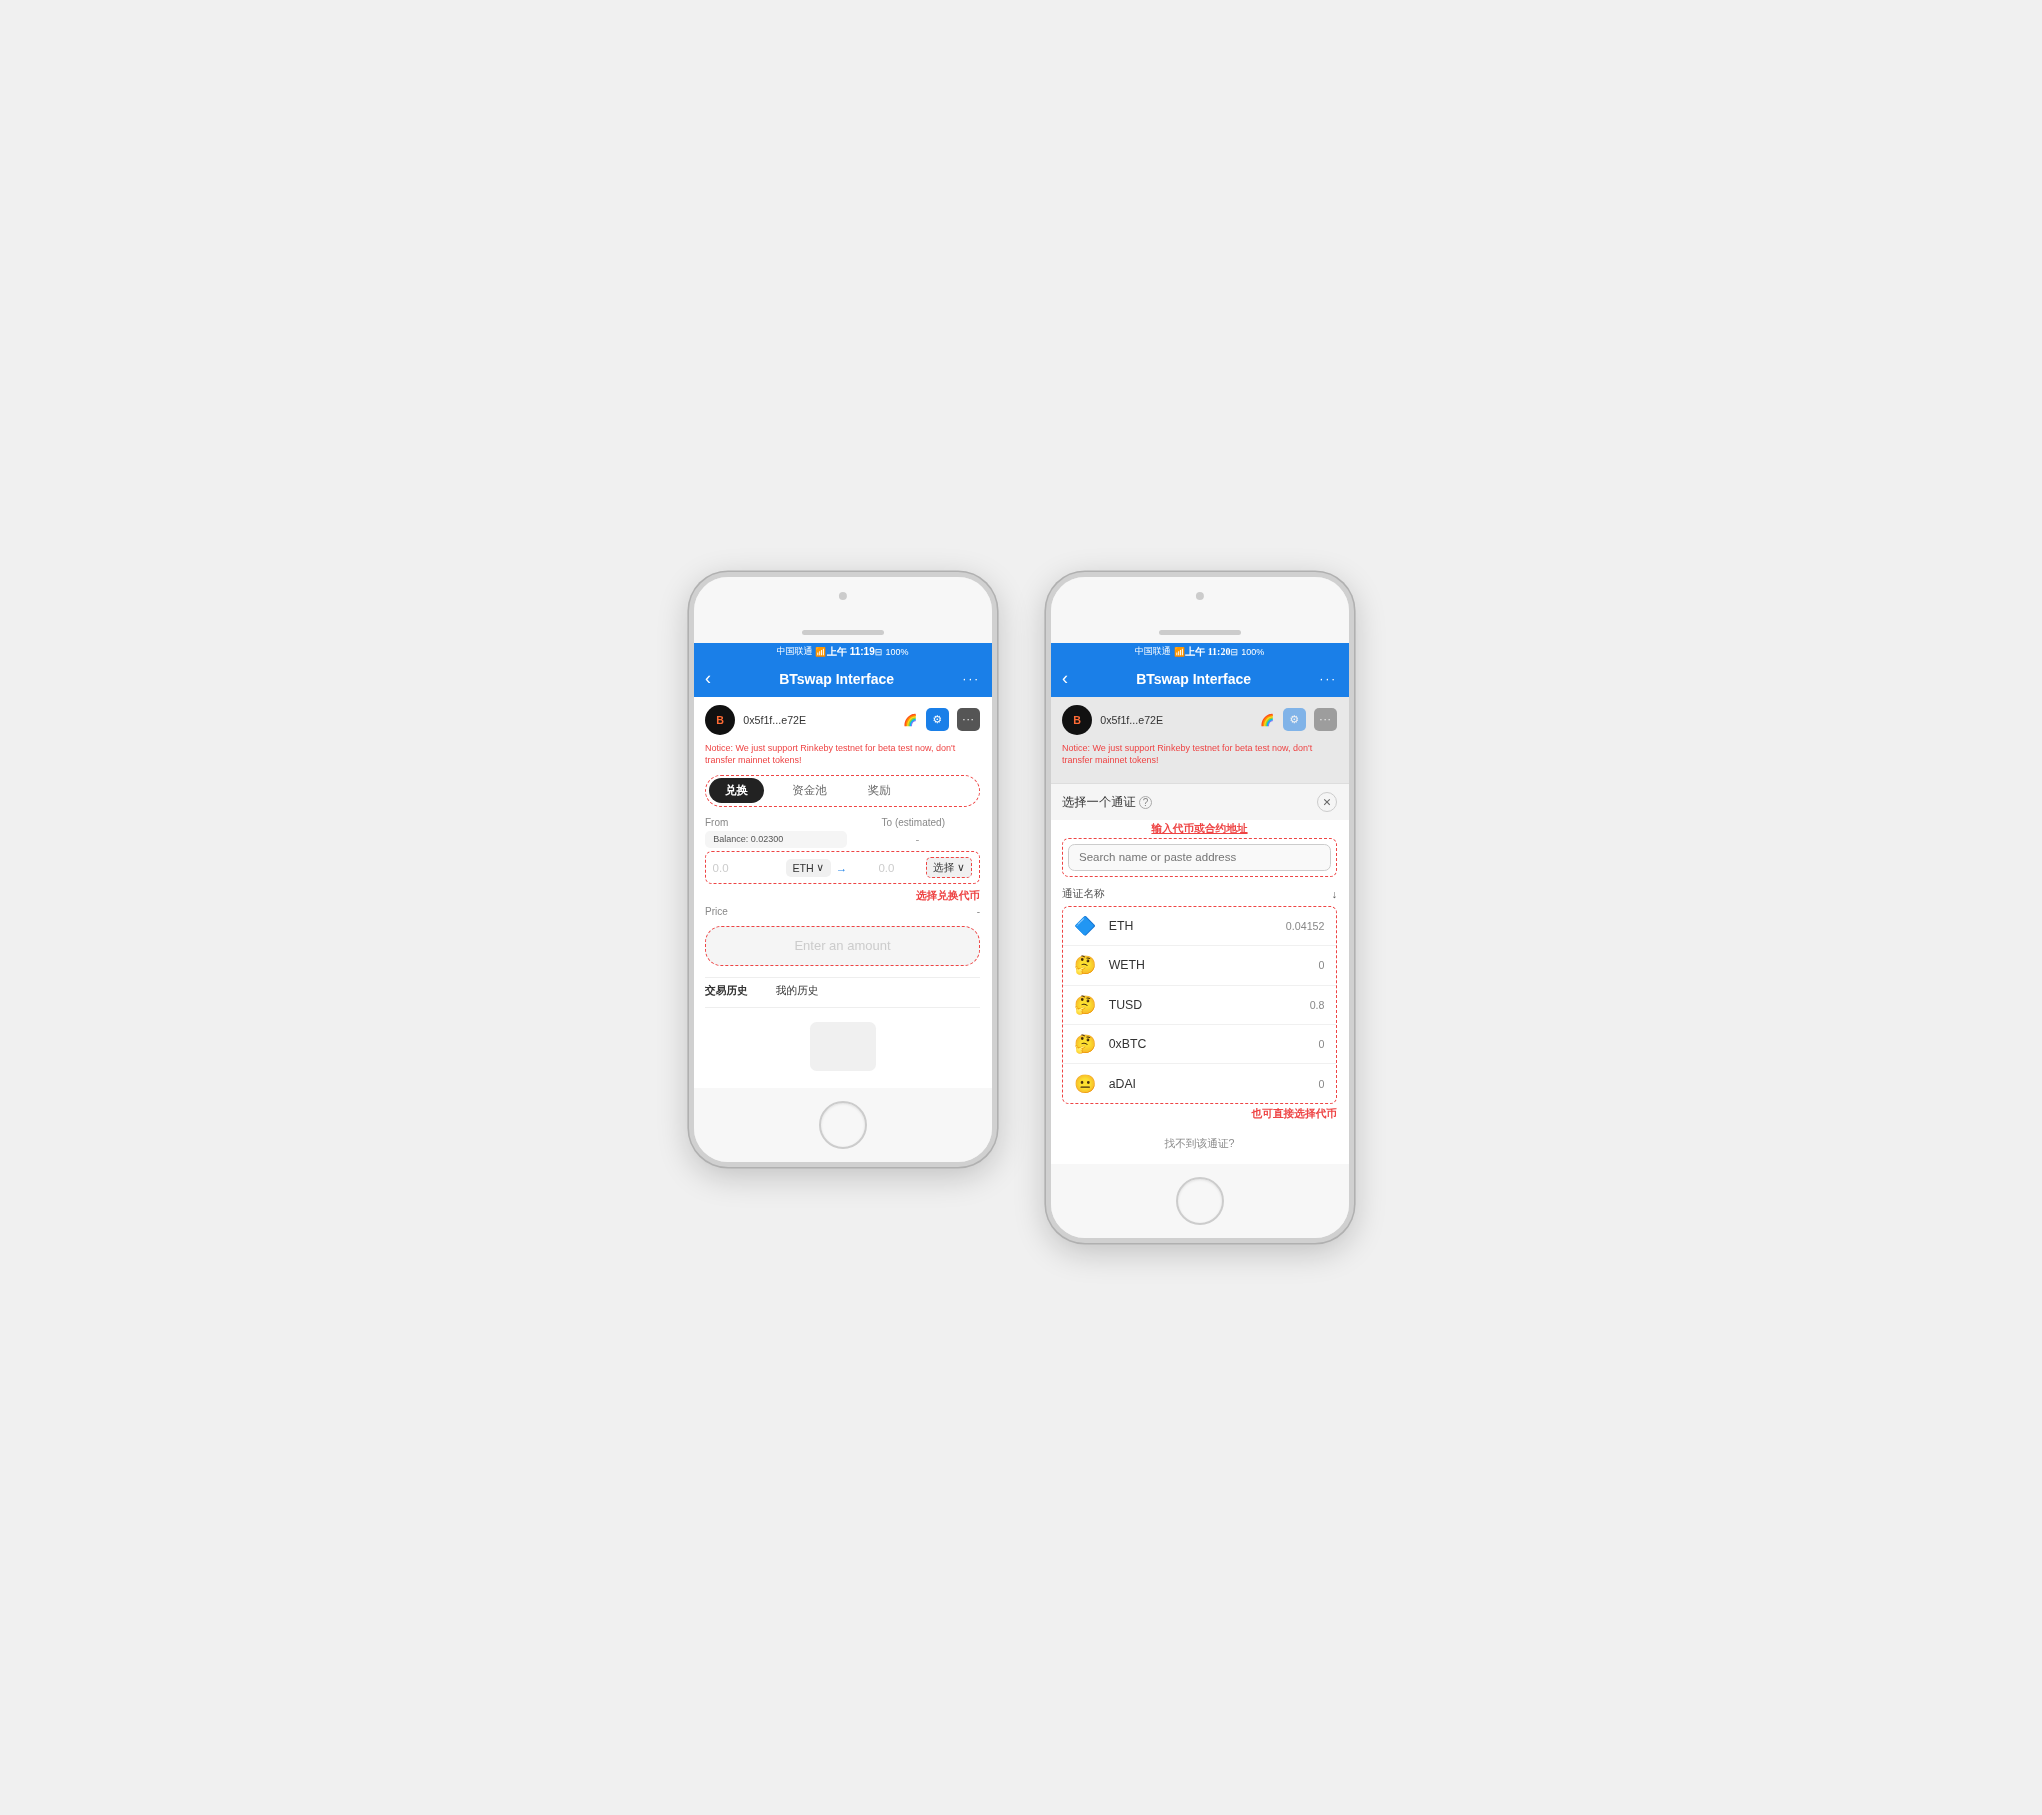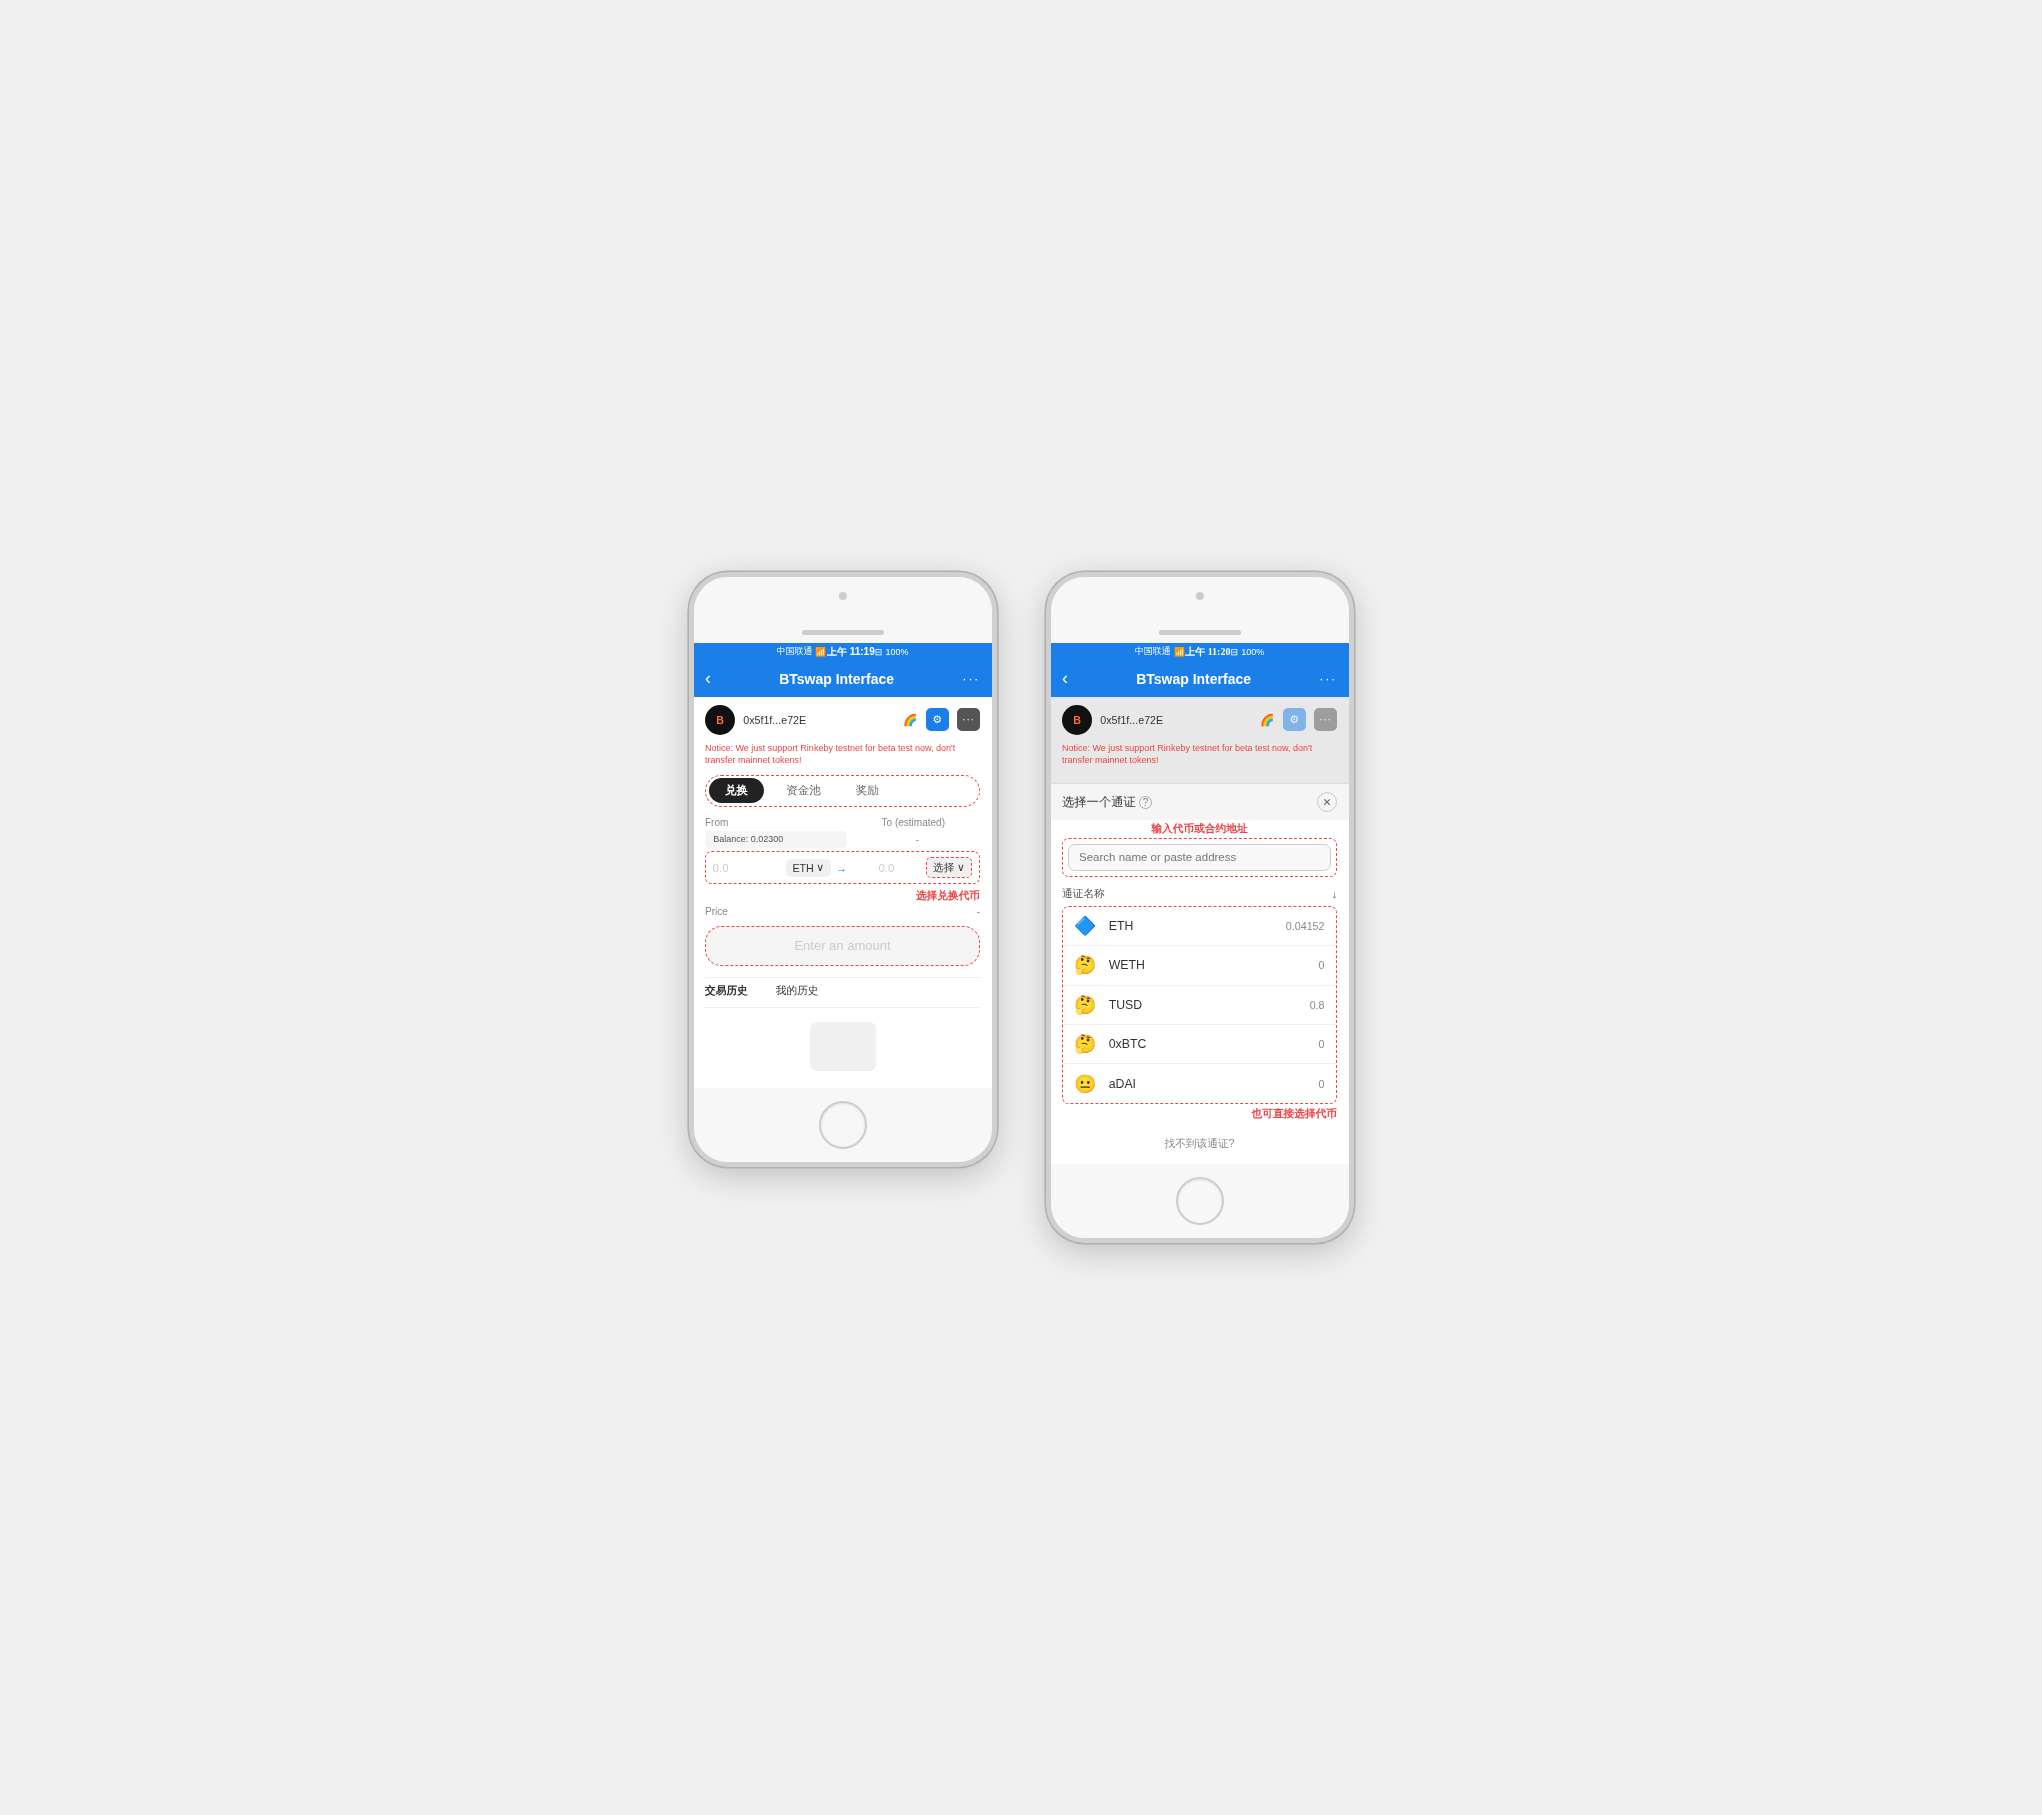--- a/index.html
+++ b/index.html
@@ -138,21 +138,21 @@
       color: #e44;
       line-height: 1.4;
       margin-bottom: 8.2px;
     }
 
     
     .tab-row {
       display: flex;
       align-items: center;
       margin-bottom: 10px;
-      gap: 9px;
+      gap: 15px;
       border: 1.6px dashed #e44;
       border-radius: 20px;
       padding: 2.5px;
     }
     .tab-active {
       background: #222;
       color: #fff;
       border-radius: 16.4px;
       padding: 5px 16.4px;
       font-size: 11.5px;
@@ -285,20 +285,21 @@
       border: 1.6px solid #ccc;
       display: flex; align-items: center; justify-content: center;
       font-size: 10.7px; color: #666;
     }
     .annotation-red {
       color: #e44;
       font-size: 10.7px;
       font-weight: bold;
       text-align: center;
       padding: 1.6px 0;
+      text-decoration: underline;
     }
     .search-input {
       width: 100%;
       background: #f9f9f9;
       border: 1.2px solid #ccc;
       border-radius: 6.6px;
       padding: 6.6px 10px;
       font-size: 11.5px;
       color: #bbb;
     }

